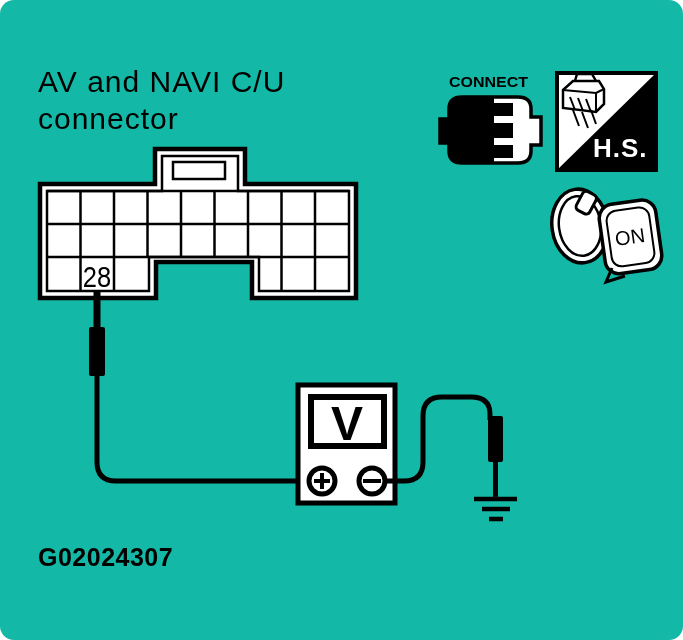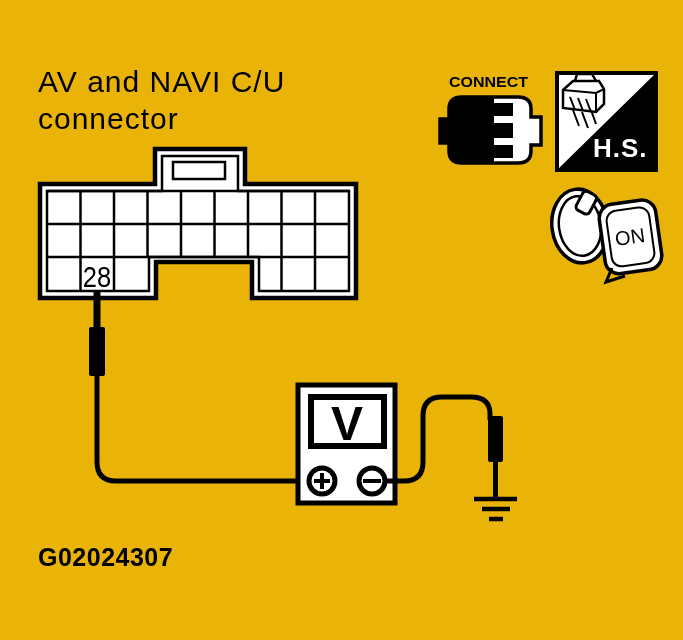--- a/index.html
+++ b/index.html
@@ -1,21 +1,22 @@
 <!DOCTYPE html>
 <html><head>
 <meta charset="utf-8">
 <style>
   html,body{margin:0;padding:0;background:#fff;}
   .page{
     position:relative;
     width:683px;height:640px;
-    background:#eab308;
+    background:#14b8a6;
     overflow:hidden;
     font-family:"Liberation Sans", sans-serif;
+    border-radius:14px;
   }
   svg text{font-family:"Liberation Sans", sans-serif; fill:#000;}
   .title-text{font-size:30px; letter-spacing:1px;}
   .fig-id{font-size:25px; font-weight:bold; letter-spacing:0.5px;}
   .pin-num{font-size:30px;}
   .connect-label{font-size:15px; font-weight:bold;}
   .hs-label{font-size:26px; font-weight:bold; fill:#fff; letter-spacing:1px;}
   .on-label{font-size:20px;}
   .v-label{font-size:48px; font-weight:bold;}
 </style>

